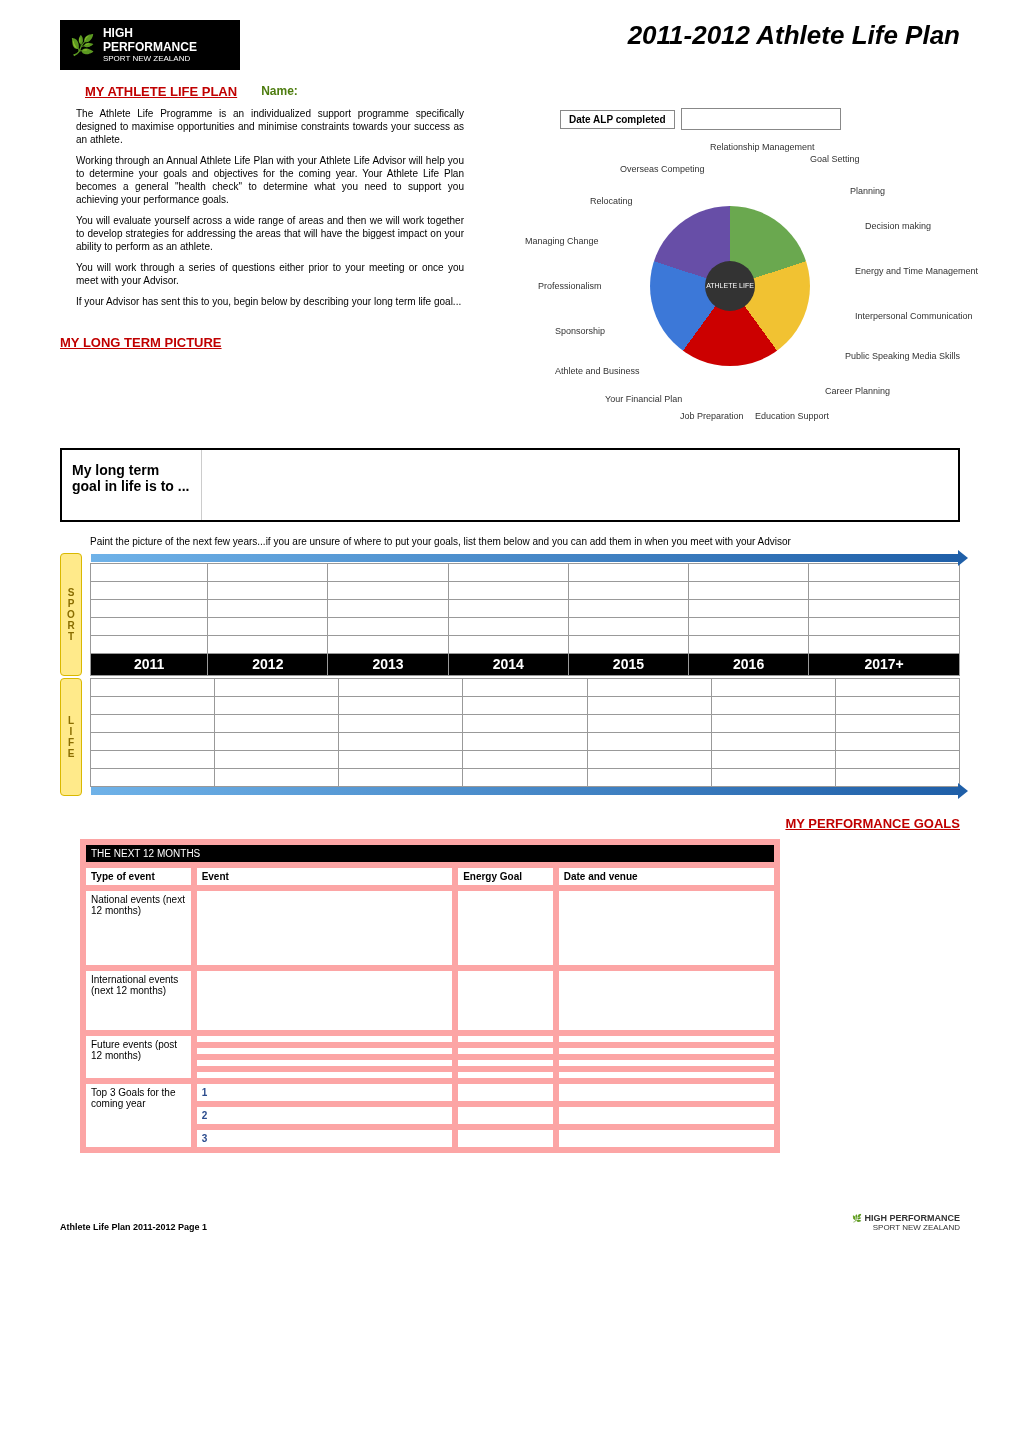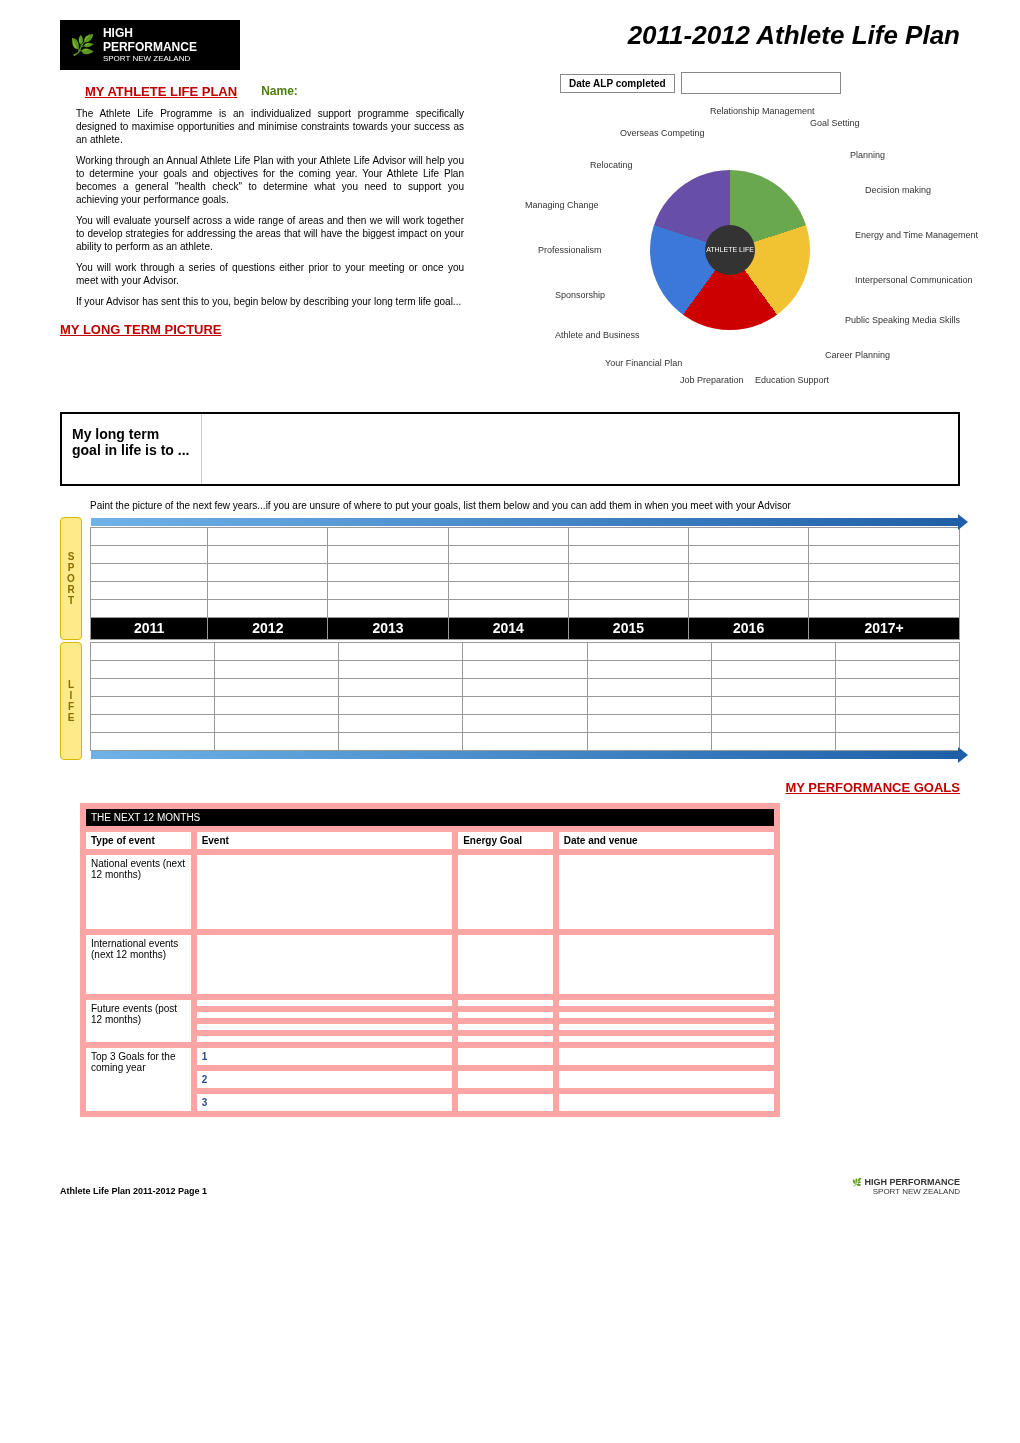--- a/index.html
+++ b/index.html
@@ -41,21 +41,21 @@
   .row-plan {
     display: flex;
     align-items: flex-start;
     gap: 24px;
     margin-top: 12px;
     padding-left: 25px;
   }
   .name-label { color: #4d7c0f; font-weight: bold; font-size: 12px; }
   .top-columns { display: flex; gap: 20px; margin-top: 2px; }
   .left-col { width: 420px; }
-  .right-col { flex: 1; }
+  .right-col { flex: 1; margin-top: 36px; }
   .date-box-row {
     display: flex;
     align-items: center;
     gap: 6px;
     margin-bottom: 6px;
     margin-left: 60px;
   }
   .date-label {
     border: 1px solid #888;
     padding: 3px 8px;
@@ -232,21 +232,21 @@
       <span class="section-title">MY ATHLETE LIFE PLAN</span>
       <span class="name-label">Name:</span>
     </div>
     <div class="intro">
       <p>The Athlete Life Programme is an individualized support programme specifically designed to maximise opportunities and minimise constraints towards your success as an athlete.</p>
       <p>Working through an Annual Athlete Life Plan with your Athlete Life Advisor will help you to determine your goals and objectives for the coming year.  Your Athlete Life Plan becomes a general "health check" to determine what you need to support you achieving your performance goals.</p>
       <p>You will evaluate yourself across a wide range of areas and then we will work together to develop strategies for addressing the areas that will have the biggest impact on your ability to perform as an athlete.</p>
       <p>You will work through a series of questions either prior to your meeting or once you meet with your Advisor.</p>
       <p>If your Advisor has sent this to you, begin below by describing your long term life goal...</p>
     </div>
-    <div class="section-title" style="margin-top:14px">MY LONG TERM PICTURE</div>
+    <div class="section-title" style="margin-top:27px">MY LONG TERM PICTURE</div>
   </div>
 
   <div class="right-col">
     <div class="date-box-row">
       <div class="date-label">Date ALP completed</div>
       <div class="date-value"></div>
     </div>
     <div class="wheel-wrap">
       <div class="wheel">
         <div class="wheel-center">ATHLETE LIFE</div>

